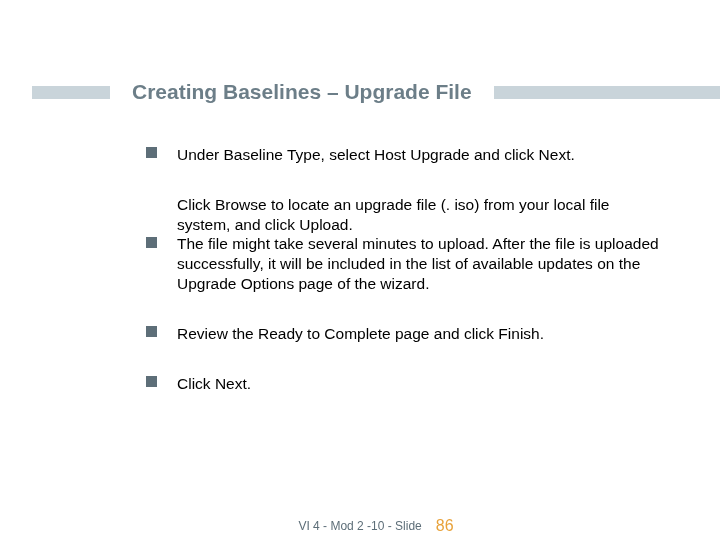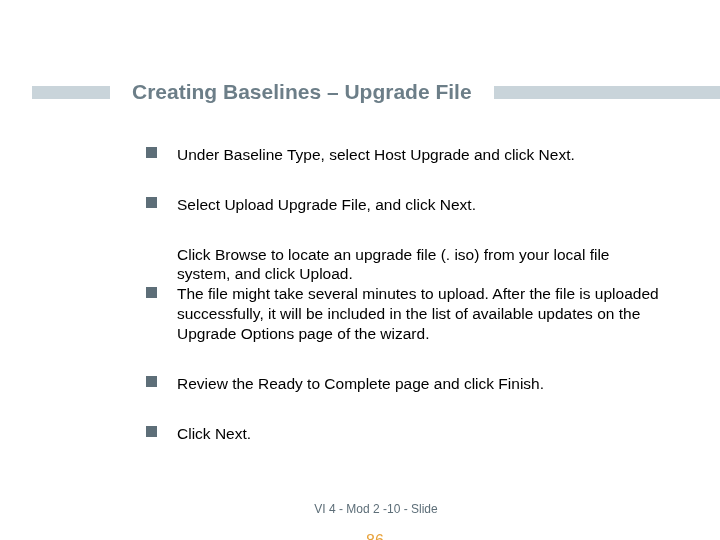--- a/index.html
+++ b/index.html
@@ -65,21 +65,20 @@
     bottom: 0;
     height: 40px;
   }
   .footer-top {
     height: 20px;
     background: #ffffff;
     display: flex;
     align-items: center;
     justify-content: center;
     position: relative;
-    flex-direction: column;
   }
   .footer-bottom {
     height: 36px;
     display: flex;
     text-align: right;
   }
   .footer-orange {
     flex: 1;
     background: #e8a23a;
   }
@@ -135,24 +134,20 @@
   <div class="title-bar-right"></div>
 </div>
 
 <div class="content">
   <div class="bullet-item">
     <div class="bullet-square"></div>
     <div class="bullet-text">Under Baseline Type, select Host Upgrade and click Next.</div>
   </div>
   <div class="bullet-item">
     <div class="bullet-square"></div>
-    <div class="bullet-text">Select Upload Upgrade File, and click Next.</div>
-  </div>
-  <div class="bullet-item">
-    <div class="bullet-square"></div>
     <div class="bullet-text">Click Browse to locate an upgrade file (. iso) from your local file system, and click Upload.<br>The file might take several minutes to upload. After the file is uploaded successfully, it will be included in the list of available updates on the Upgrade Options page of the wizard.</div>
   </div>
   <div class="bullet-item">
     <div class="bullet-square"></div>
     <div class="bullet-text">Review the Ready to Complete page and click Finish.</div>
   </div>
   <div class="bullet-item">
     <div class="bullet-square"></div>
     <div class="bullet-text">Click Next.</div>
   </div>

